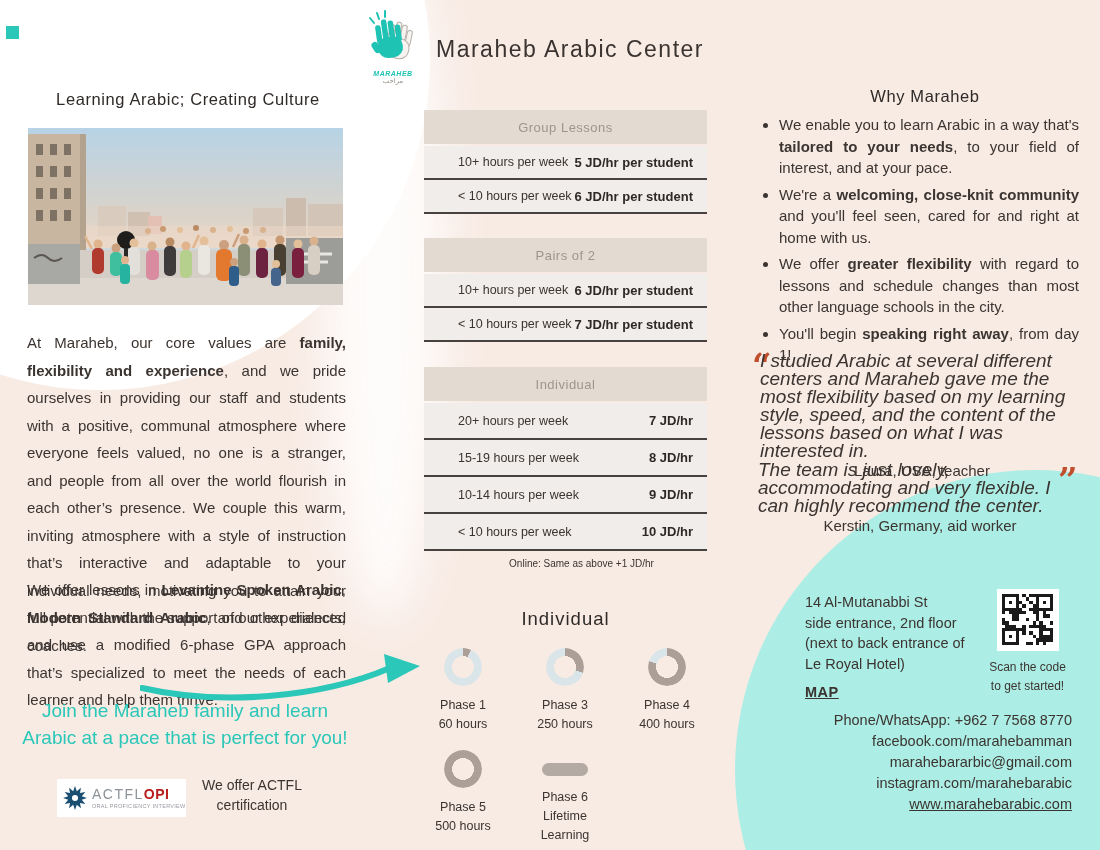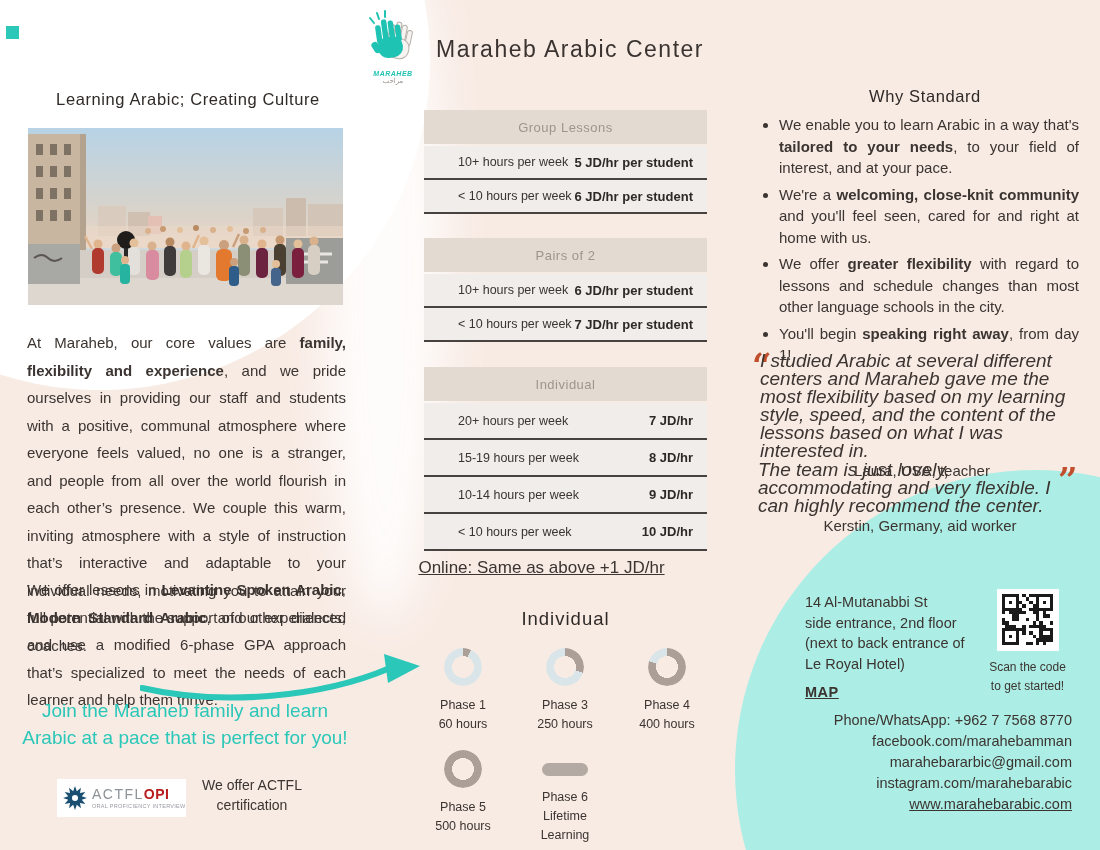--- a/index.html
+++ b/index.html
@@ -31,21 +31,21 @@
   .actfl-caption{left:196px;top:775px;width:112px;text-align:center;font-size:14px;line-height:1.45;}
   
   .ptable{left:424px;width:283px;}
   .ptable .hd{height:34px;background:#e3dad2;color:#a0958d;display:flex;align-items:center;justify-content:center;font-size:13px;letter-spacing:.5px;}
   .prow{background:#f0edea;border-bottom:2px solid #474140;display:flex;align-items:center;justify-content:space-between;
         padding:0 14px 0 34px;box-sizing:border-box;}
   .prow.first{margin-top:2px;}
   .prow .h{font-size:12.5px;}
   .prow .p{font-size:13px;font-weight:700;color:#2e2926;}
   .r34{height:34px;} .r37{height:37px;}
-  .online{left:400px;top:558px;width:283px;text-align:center;font-size:17px;text-decoration:underline;}
+  .online{left:440px;top:558px;width:283px;text-align:center;font-size:10px;}
   .cur-h{left:424px;top:608px;width:283px;text-align:center;font-size:18.5px;letter-spacing:1px;color:#2f2a27;}
   
   .phases{left:412px;top:648px;width:306px;display:grid;grid-template-columns:repeat(3,1fr);grid-template-rows:102px auto;justify-items:center;}
   .ph-cell{display:flex;flex-direction:column;align-items:center;width:100px;}
   .donut{width:38px;height:38px;border-radius:50%;margin-bottom:10px;
          background:conic-gradient(#ab9f98 calc(var(--p)*1turn),#d9e5e8 0);
          -webkit-mask:radial-gradient(closest-side,transparent 57%,#000 58%);
          mask:radial-gradient(closest-side,transparent 57%,#000 58%);}
   .bar{width:46px;height:13px;border-radius:7px;background:#b3aaa3;margin:13px 0 12px;}
   .ph-label{font-size:12.5px;line-height:1.5;text-align:center;max-width:78px;}
@@ -340,21 +340,21 @@
     </div>
     <div class="ph-cell">
       <div class="bar"></div>
       <div class="ph-label">
           <div>Phase 6</div>
           <div>Lifetime Learning</div>
         </div>
     </div>
   </div>
 
-  <div class="abs why-h">Why Standard</div>
+  <div class="abs why-h">Why Maraheb</div>
   <div class="abs bullets">
     <ul>
       <li><span>We enable you to learn Arabic in a way that's </span><span class="b">tailored to your needs</span><span>, to your field of interest, and at your pace.</span></li>
       <li><span>We're a </span><span class="b">welcoming, close-knit community</span><span> and you'll feel seen, cared for and right at home with us.</span></li>
       <li><span>We offer </span><span class="b">greater flexibility</span><span> with regard to lessons and schedule changes than most other language schools in the city.</span></li>
       <li><span>You'll begin </span><span class="b">speaking right away</span><span>, from day 1!</span></li>
     </ul>
   </div>
 
   <div class="abs qmark" style="left:752px;top:348px;">“</div>

